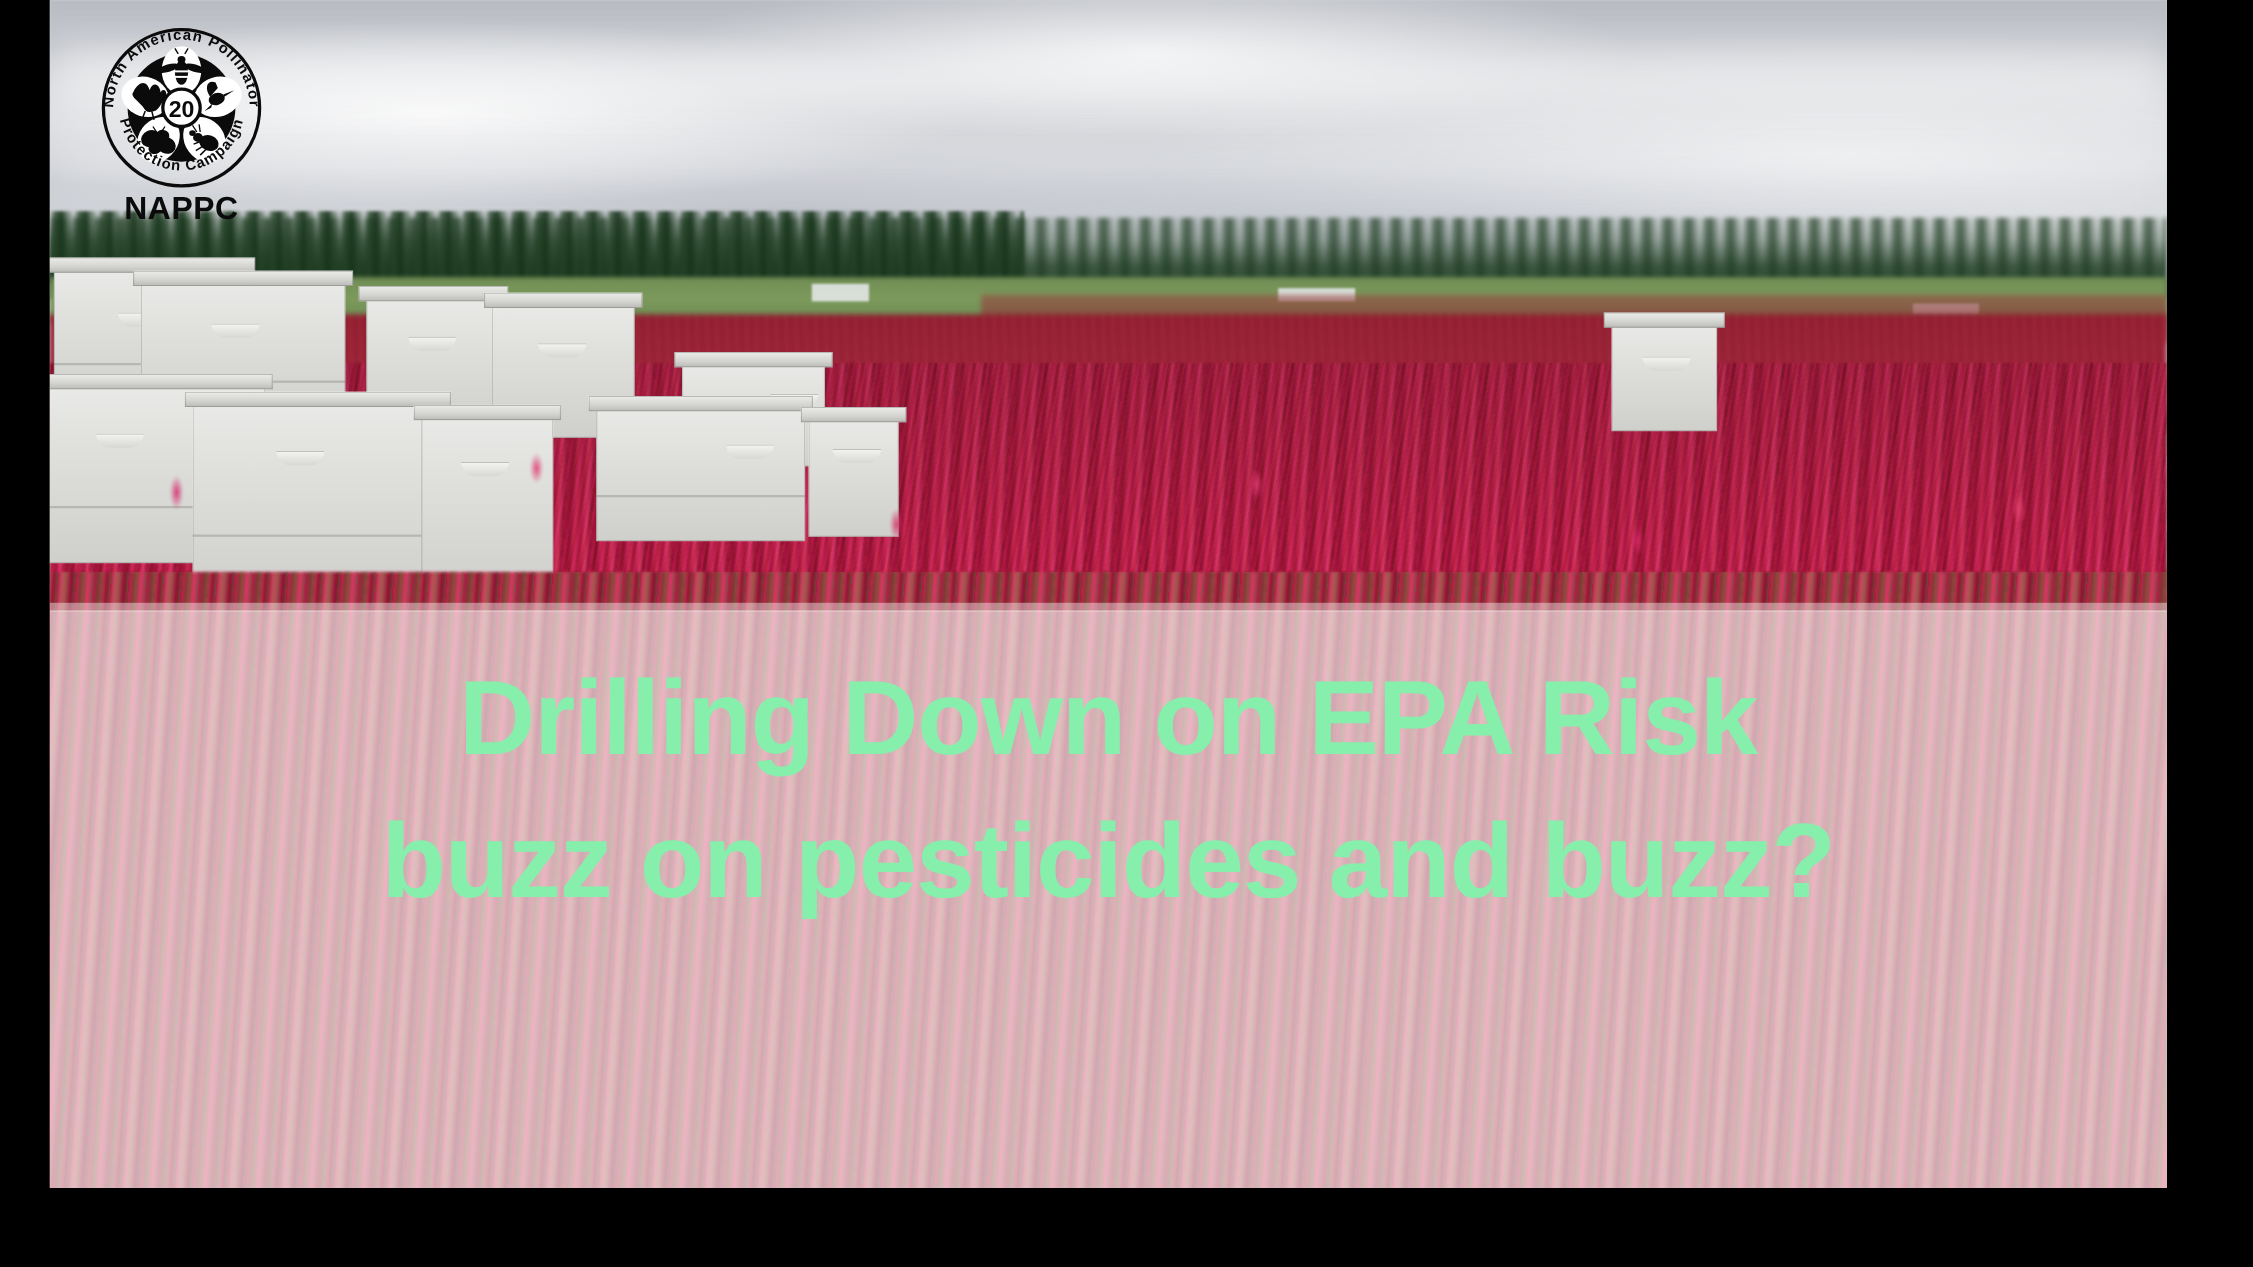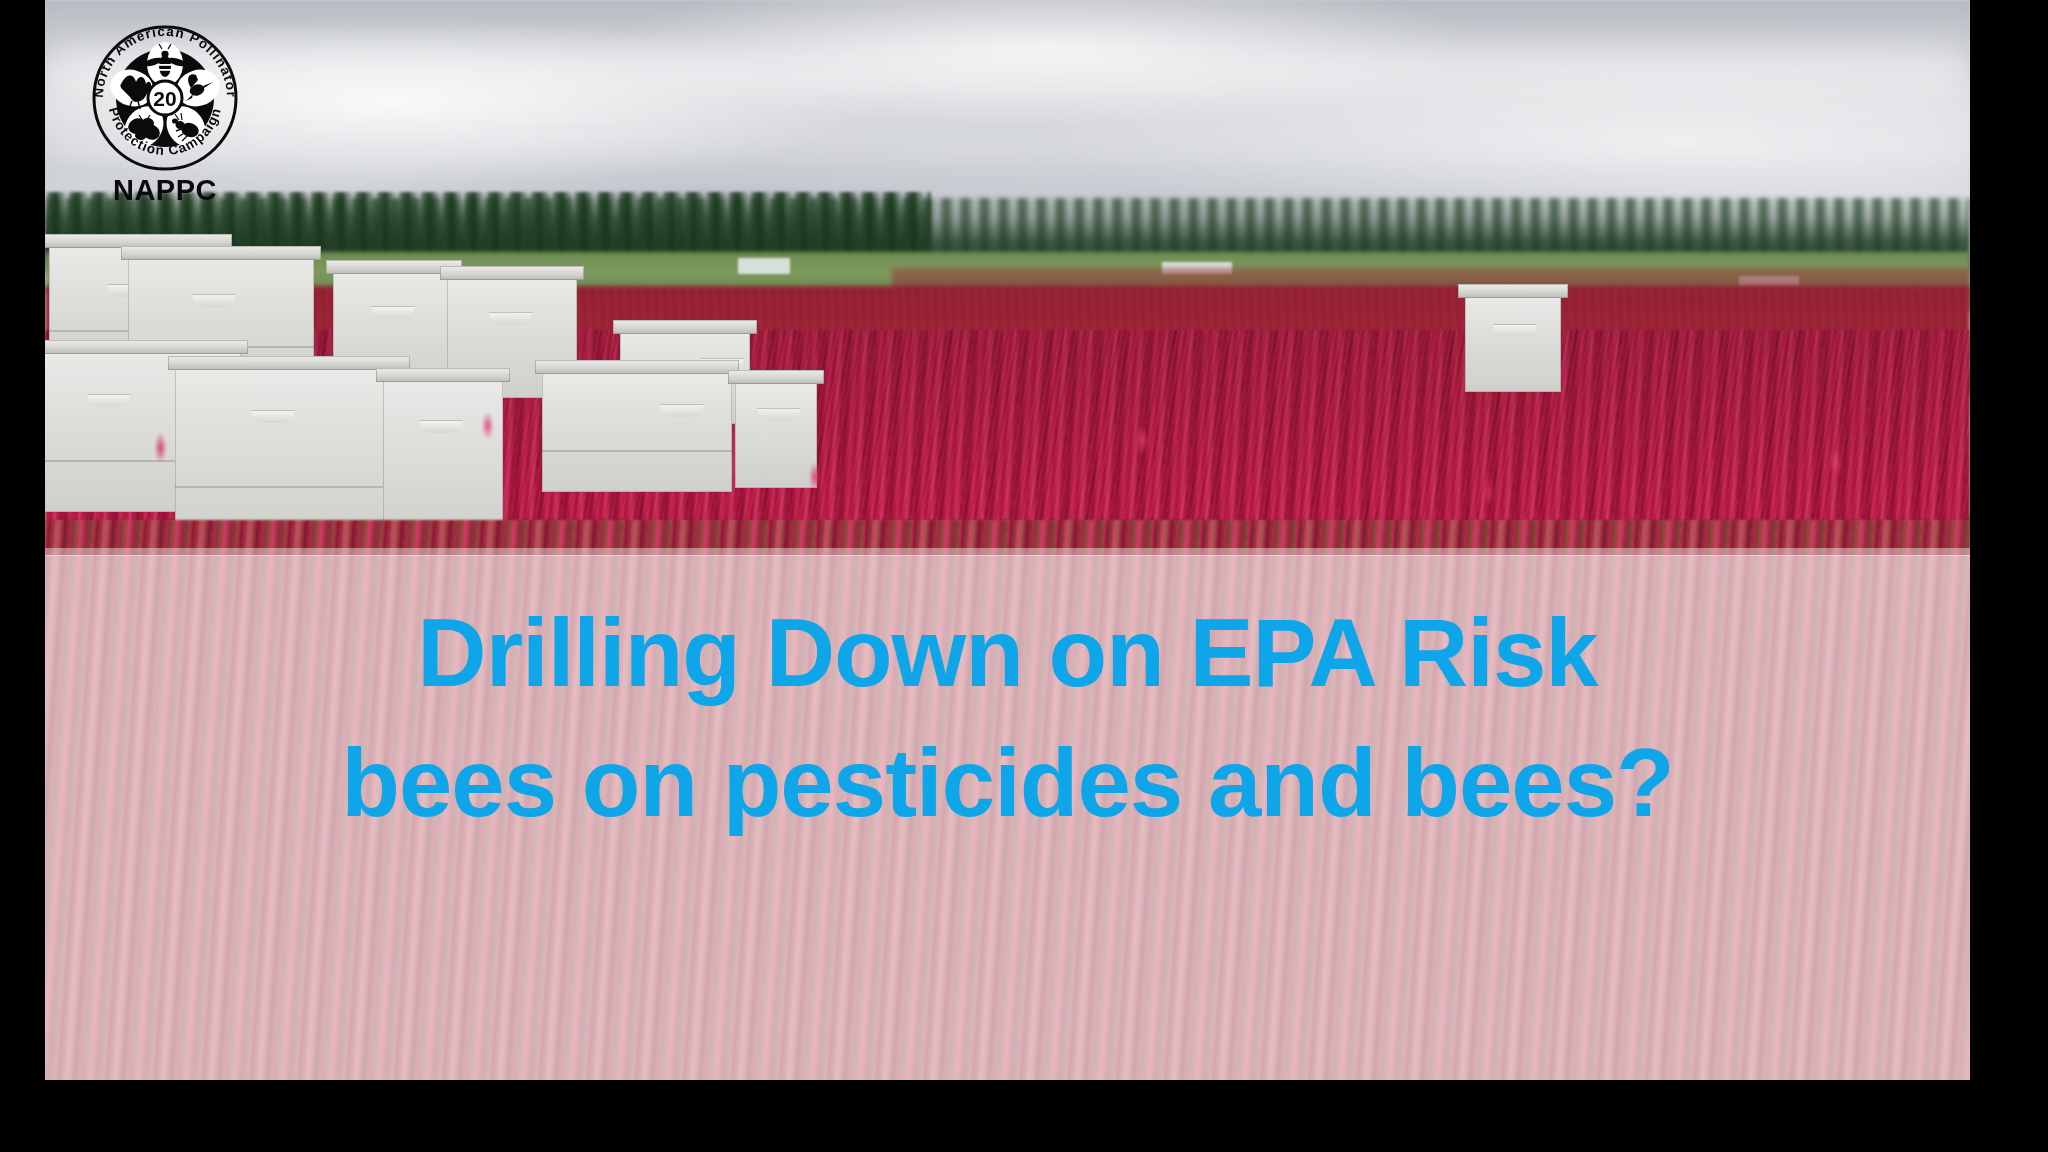--- a/index.html
+++ b/index.html
@@ -240,21 +240,21 @@
     color: #0b0b0b;
   }
 
   
   #title {
     position: absolute;
     left: 45px; top: 588px;
     width: 1925px;
     text-align: center;
     z-index: 15;
-    color: #0ea5e9;
+    color: #86efac;
     font-family: "Liberation Sans", sans-serif;
     font-weight: bold;
     font-size: 96px;
     line-height: 130px;
     letter-spacing: -1px;
   }
   #title .line { display: block; white-space: nowrap; }
 
   
   .bar { position: absolute; background: #000; z-index: 40; }
@@ -415,20 +415,20 @@
       </text>
       <text font-family="Liberation Sans, sans-serif" font-size="13.5" font-weight="bold" fill="#0b0b0b" letter-spacing="1.1">
         <textPath href="#arcBot" startOffset="50%" text-anchor="middle">Protection  Campaign</textPath>
       </text>
     </svg>
     <div class="nappc-text">NAPPC</div>
   </div>
 
   <div id="title">
     <span class="line">Drilling Down on EPA Risk</span>
-    <span class="line">bees on pesticides and bees?</span>
+    <span class="line">buzz on pesticides and buzz?</span>
   </div>
 
   <div class="bar bar-left"></div>
   <div class="bar bar-right"></div>
   <div class="bar bar-bottom"></div>
 
 </div>
 
 </body></html>

